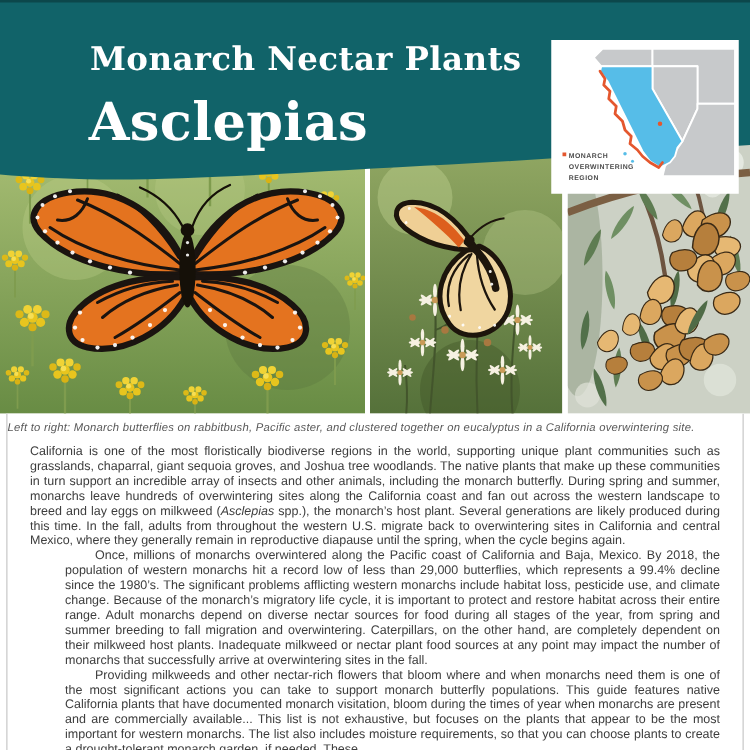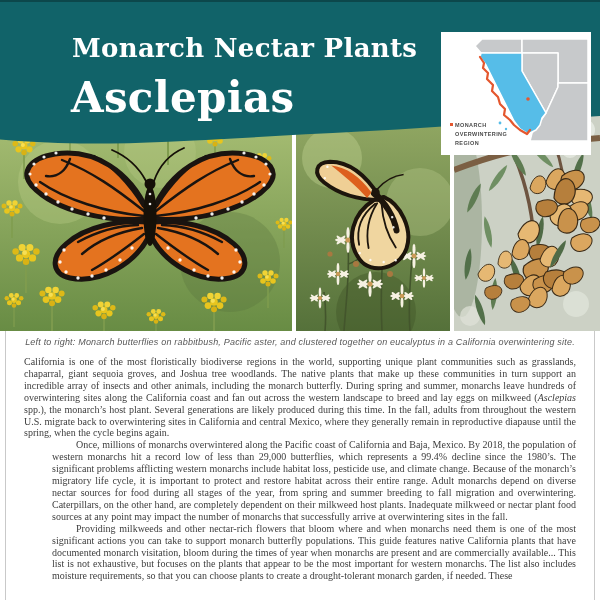--- a/index.html
+++ b/index.html
@@ -40,28 +40,28 @@
   }
   .photo { height:219px; overflow:hidden; }
   .photo svg { display:block; }
   
   .lower {
     position:absolute; top:331px; left:5px; right:5px; bottom:0;
     border-left:1px solid #c9c9c9; border-right:1px solid #c9c9c9;
     background:#ffffff; z-index:2;
   }
   .caption {
-    padding-top:6px; text-align:center; font-style:italic;
+    padding-top:6px; font-style:italic;
     font-size:9px; color:#585858; letter-spacing:.2px;
   }
   .article {
     margin:9px 18px 0 18px; text-align:justify;
     font-size:10px; line-height:11.9px; color:#3d3d3d;
   }
-  .article p { margin:0;font-family:Liberation Serif, serif; }
+  .article p { margin:0; }
   .article p.indent { text-indent:24px;margin-left:28px; }
 </style>
 </head>
 <body>
 
 <div class="page">
 
   <div class="photos">
 
     <div class="photo" style="width:292px">

